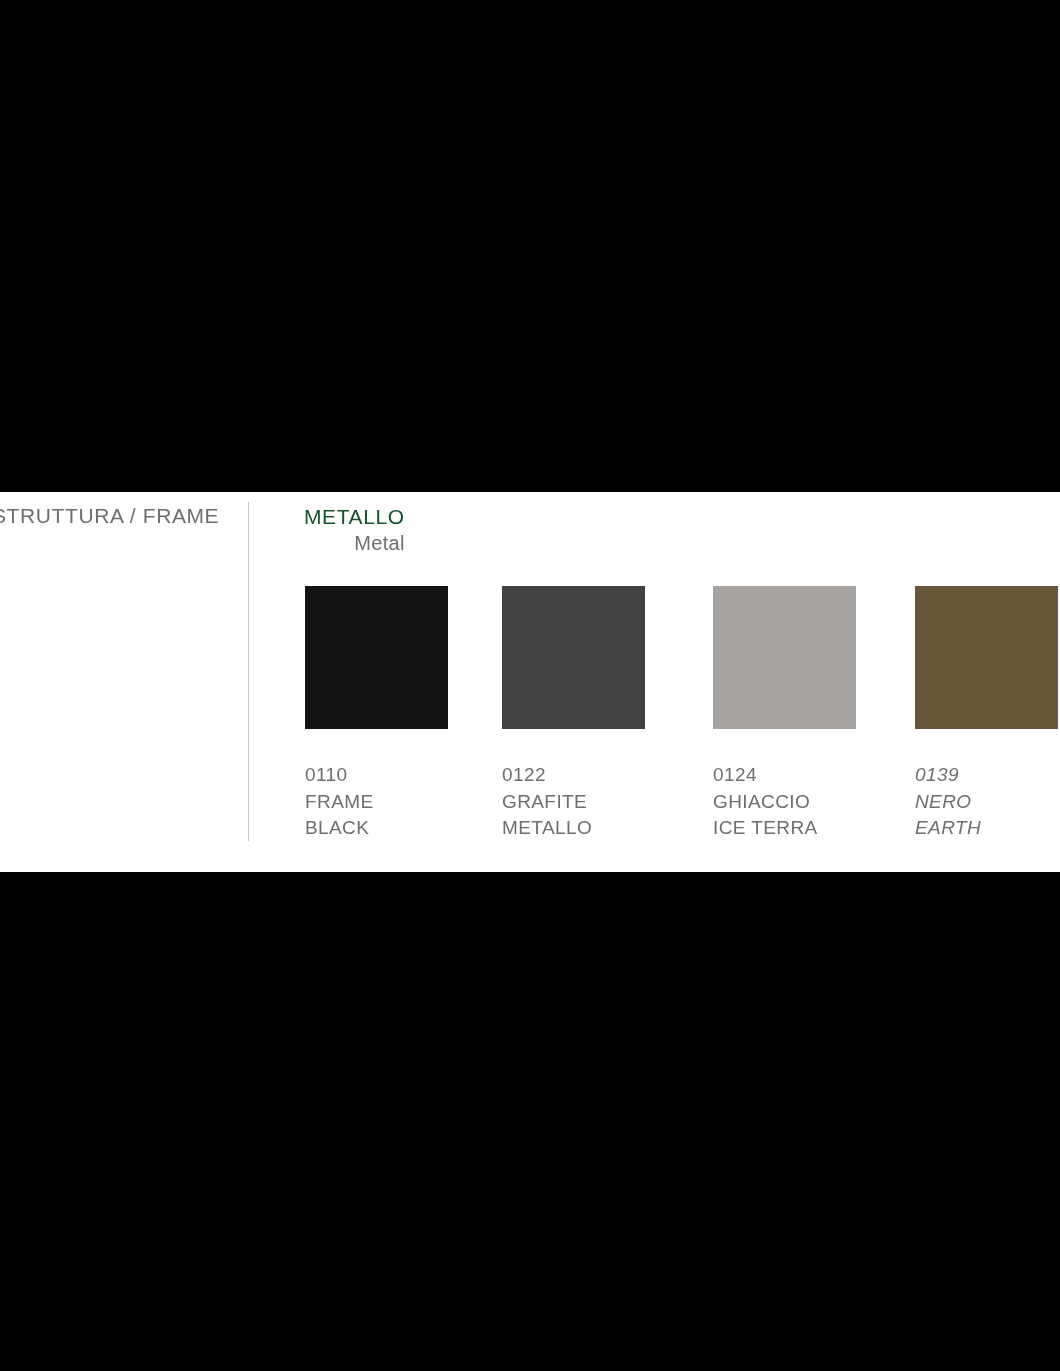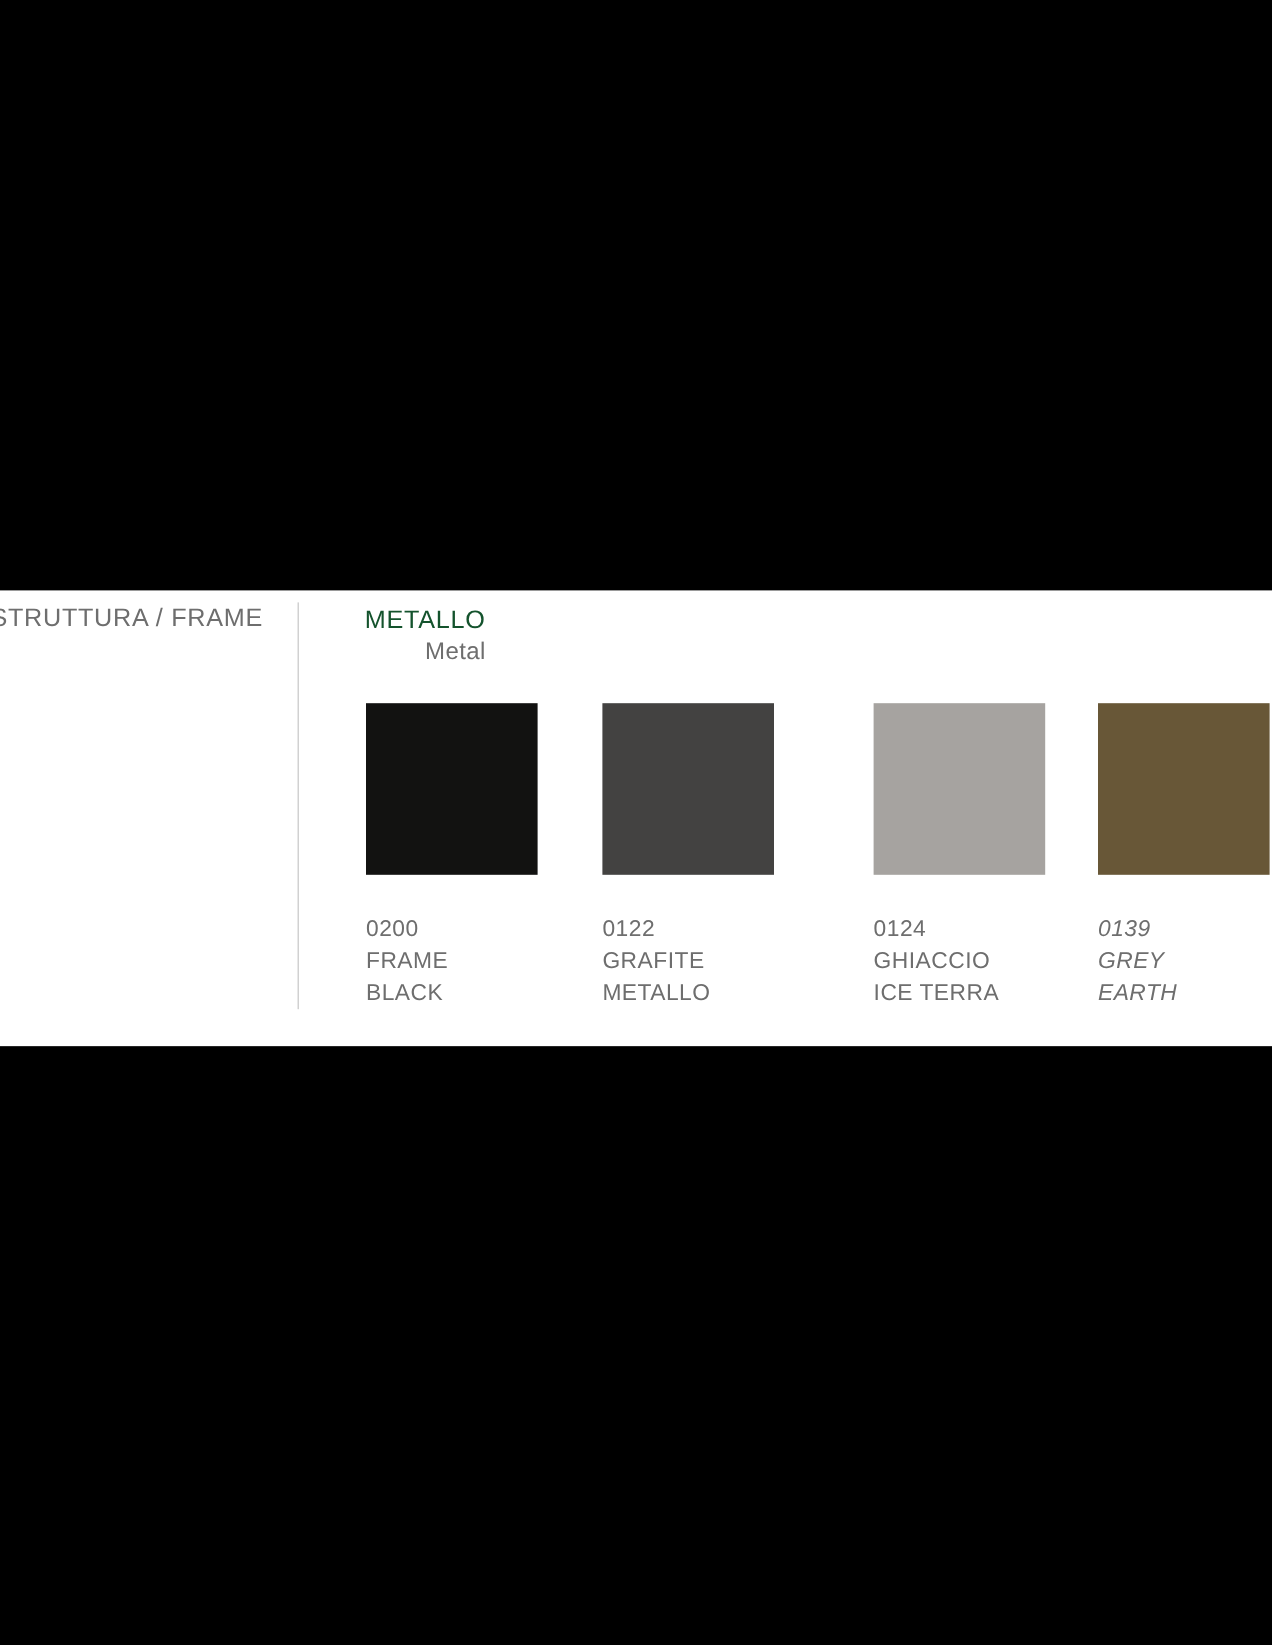--- a/index.html
+++ b/index.html
@@ -117,49 +117,49 @@
   <div class="material">
     <div class="material-name" style="color: #14532d;">METALLO</div>
     <div class="material-translation" style="color: rgb(110, 110, 110); text-align: right;">Metal</div>
   </div>
 
   <div class="swatch-row">
 
     <div class="swatch-cell" style="left:0px;">
       <span class="swatch-chip" style="background-color: rgb(18, 18, 17);"></span>
       <div class="swatch-labels" style="color: rgb(110, 110, 110);">
-        <div>0200</div>
+        <div>0110</div>
         <div>FRAME</div>
         <div>BLACK</div>
       </div>
     </div>
 
     <div class="swatch-cell" style="left:197px;">
       <span class="swatch-chip" style="background-color: rgb(67, 66, 65);"></span>
       <div class="swatch-labels" style="color: rgb(110, 110, 110);">
         <div>0122</div>
         <div>GRAFITE</div>
         <div>METALLO</div>
       </div>
     </div>
 
-    <div class="swatch-cell" style="left:423px;">
+    <div class="swatch-cell" style="left:408px;">
       <span class="swatch-chip" style="background-color: rgb(166, 163, 160);"></span>
       <div class="swatch-labels" style="color: rgb(110, 110, 110);">
         <div>0124</div>
         <div>GHIACCIO</div>
         <div>ICE TERRA</div>
       </div>
     </div>
 
     <div class="swatch-cell" style="left:610px;font-style:italic;">
       <span class="swatch-chip" style="background-color: rgb(104, 87, 55);"></span>
       <div class="swatch-labels" style="color: rgb(110, 110, 110);">
         <div>0139</div>
-        <div>GREY</div>
+        <div>NERO</div>
         <div>EARTH</div>
       </div>
     </div>
 
   </div>
 </div>
 
 <div class="letterbox letterbox-bottom" style="background-color: rgb(0, 0, 0);"></div>
 
 </body></html>

